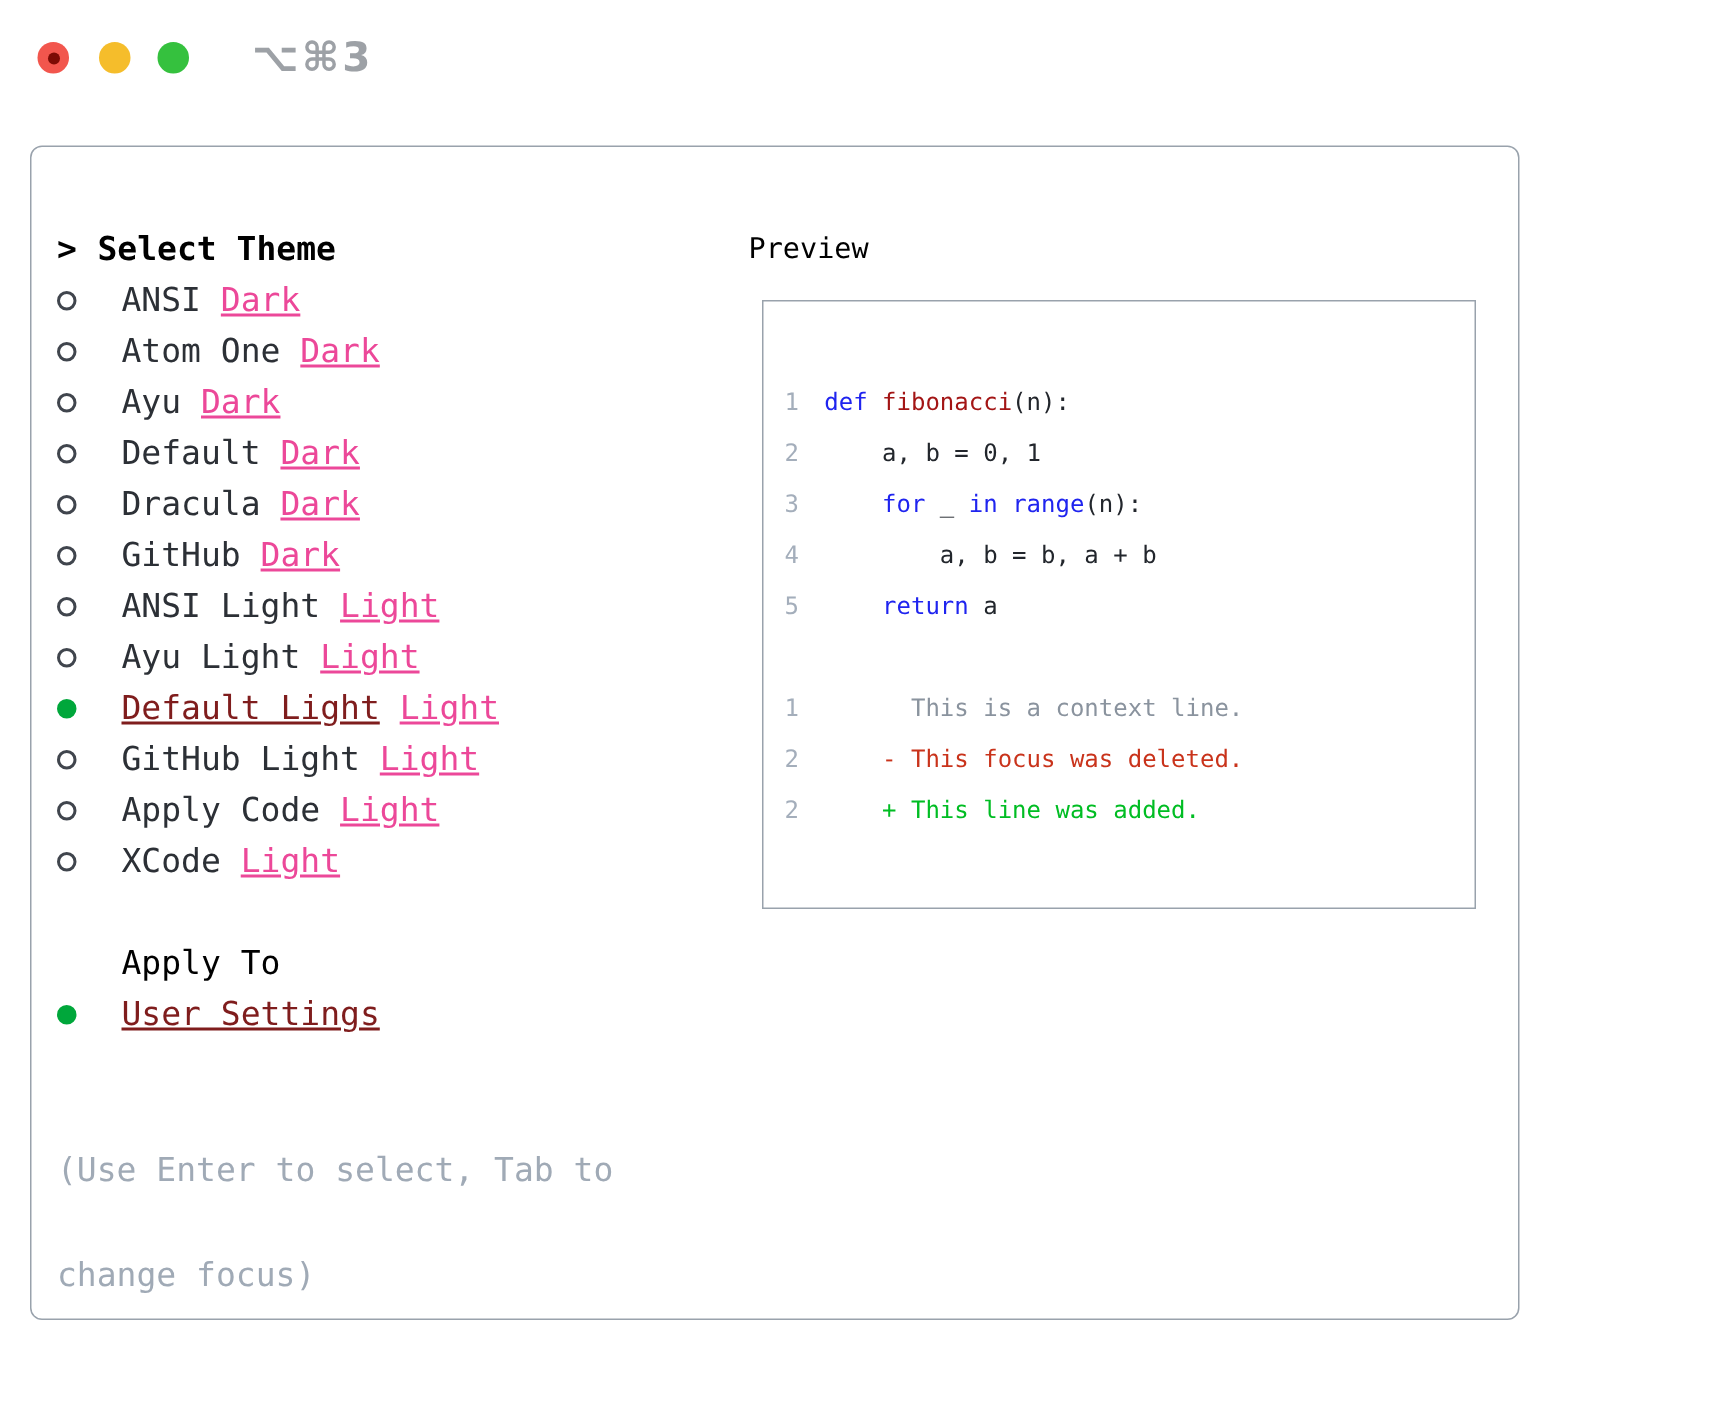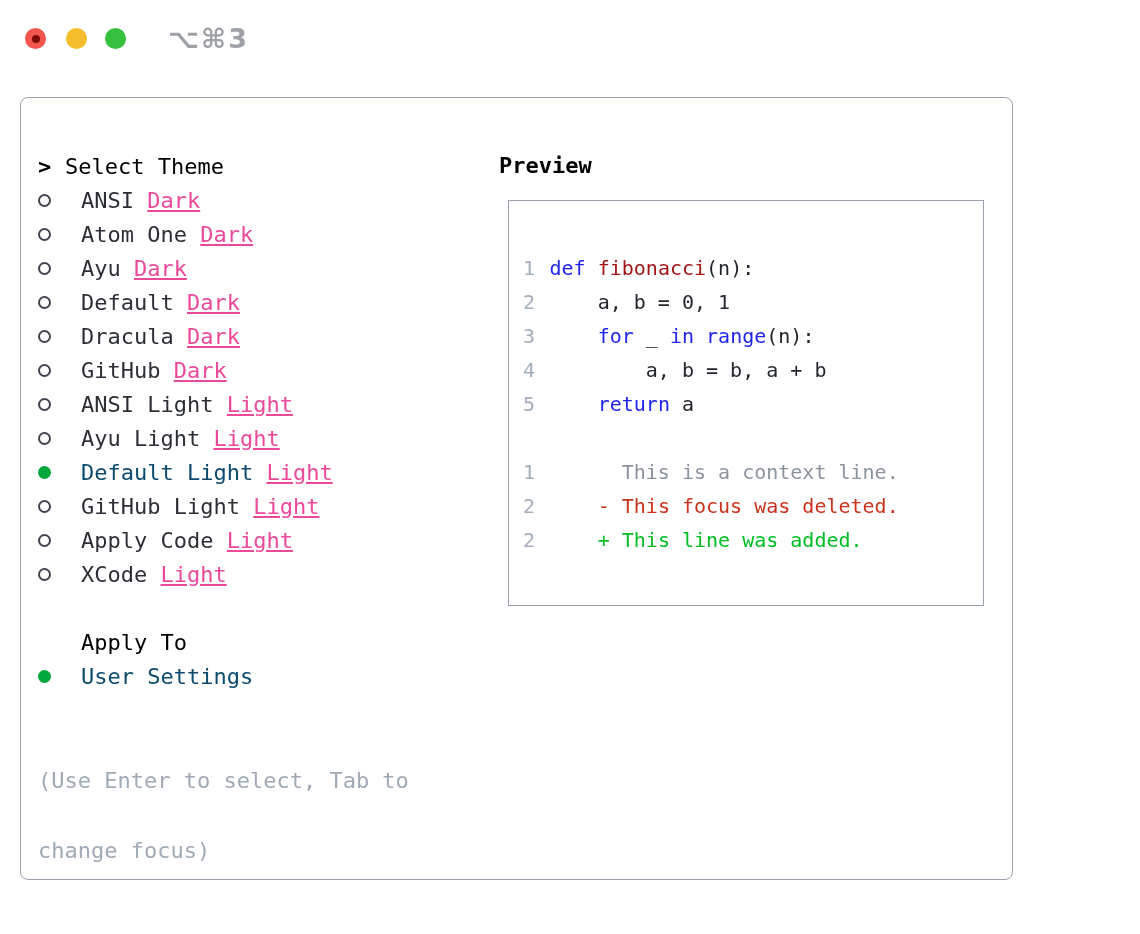--- a/index.html
+++ b/index.html
@@ -27,34 +27,34 @@
     border:1.5px solid #99a2ac;border-radius:8px;box-sizing:border-box;
     background:#ffffff;
   }
   
   .sidebar{position:absolute;left:17px;top:51px;}
   .row{display:flex;height:34px;align-items:center;white-space:pre;font-size:22px;}
   .bullet-cell{width:27px;display:flex;align-items:center;flex:none;}
   .circle{width:13px;height:13px;border-radius:50%;border:2px solid #40454d;box-sizing:border-box;}
   .sel .circle{background:#00a73b;border-color:#00a73b;}
   .prompt{font-weight:bold;color:#000;}
-  .side-title{font-weight:normal;color:#000;}
+  .side-title{font-weight:bold;color:#000;}
   .label{color:#2c3036;margin-left:16px;}
-  .sel .label{color:#0c4a6e;}
+  .sel .label{color:#7f1d1d;text-decoration:underline;}
   .suffix{color:#ec4899;padding-left:13.25px;text-decoration:underline;}
   .spacer{height:34px;}
   .hint{color:#a0aab6;margin-top:36px;}
   
-  .preview-title{position:absolute;left:478px;top:51px;height:34px;line-height:34px;font-size:22px;font-weight:bold;color:#000;}
+  .preview-title{position:absolute;left:478px;top:51px;height:34px;line-height:34px;font-size:19px;font-weight:normal;color:#000;}
   .pbox{
     position:absolute;left:487px;top:102px;width:476px;height:406px;
     border:1.5px solid #99a2ac;box-sizing:border-box;background:#ffffff;
   }
   .code{padding:50px 0 0 14px;}
-  .cl{height:34px;line-height:34px;font-size:20px;white-space:pre;}
+  .cl{height:34px;line-height:34px;font-size:16px;white-space:pre;}
   .ln{display:inline-block;width:26.5px;color:#a4aebb;}
   .kw{color:#1f24ef;}
   .fn{color:#a31515;}
   .pl{color:#22262c;}
   .ctx{color:#8a939e;}
   .del{color:#c9331b;}
   .add{color:#00bd23;}
 </style>
 </head>
 <body>

